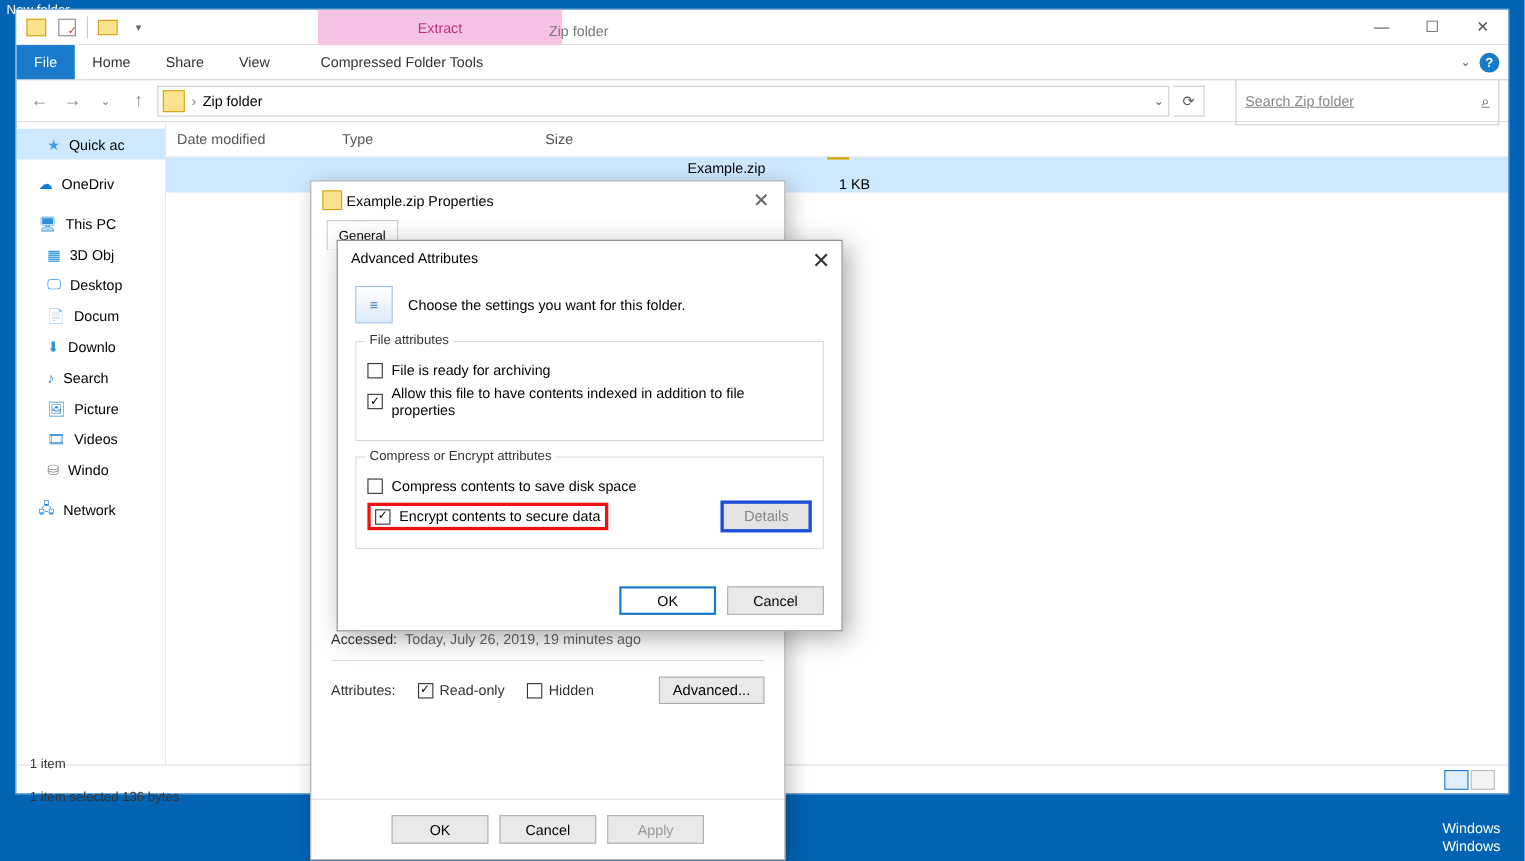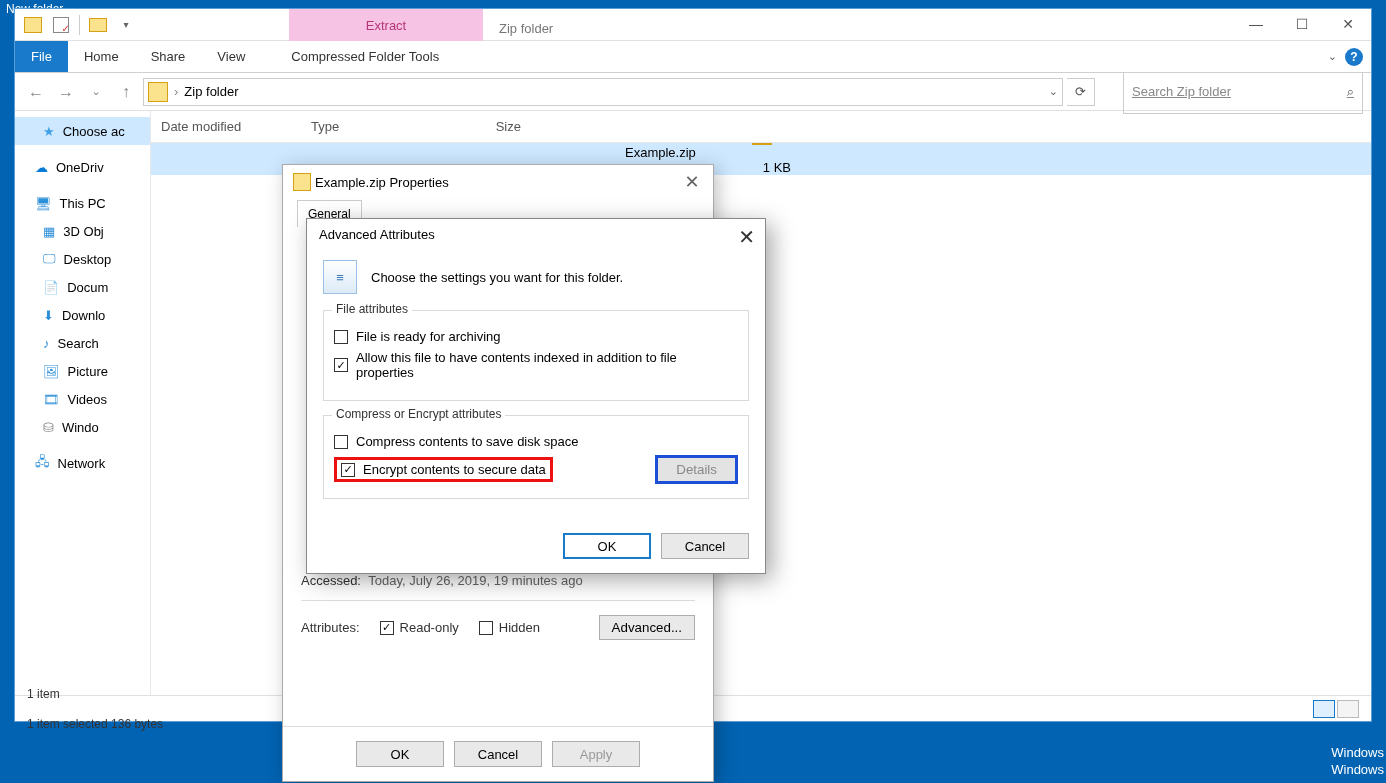--- a/index.html
+++ b/index.html
@@ -80,21 +80,21 @@
 .chk-row { display: flex; align-items: center; gap: 8px; margin: 6px 0; }
 .chk { width: 14px; height: 14px; border: 1px solid #333; background: #fff; display: inline-flex; align-items: center; justify-content: center; font-size: 11px; line-height: 1; }
 .chk.checked::after { content: "✓"; color: #000; }
 .highlight { border: 3px solid #e11; padding: 2px 4px; display: inline-flex; align-items: center; gap: 8px; }
 .details-btn { margin-left: auto; padding: 4px 18px; border: 3px solid #1d4ed8; background: #e3e3e3; color: #888; }
 .compress-row { display: flex; align-items: center; }
 .adv-buttons { display: flex; justify-content: flex-end; gap: 10px; padding: 10px 16px 14px; }
 .ok-btn { width: 88px; height: 26px; border: 2px solid #1979ca; background: #fff; display: flex; align-items: center; justify-content: center; }
 .cancel-btn { width: 88px; height: 26px; border: 1px solid #adadad; background: #e9e9e9; display: flex; align-items: center; justify-content: center; }
 
-.watermark { position: absolute; right: 2px; bottom: 4px; color: #fff; text-align: right; font-size: 13px; line-height: 1.3; }
+.watermark { position: absolute; right: 22px; bottom: 4px; color: #fff; text-align: right; font-size: 13px; line-height: 1.3; }
 
 .tab-label { position: absolute; left: 484px; top: 12px; color: #777; }
 </style>
 </head>
 <body>
 
 <div class="desktop-label">New folder</div>
 
 <div class="explorer-window">
 
@@ -106,21 +106,21 @@
         <span style="width:16px;height:16px;border:1px solid #888;display:inline-block;position:relative">
           <span style="position:absolute;right:-2px;bottom:-2px;color:#c33;font-size:10px">✓</span>
         </span>
       </div>
     <div class="qat-sep"></div>
     <div class="qat-item">
         <span style="width:18px;height:14px;background:#fbe38e;border:1px solid #d4a016;display:inline-block"></span>
       </div>
     <div class="qat-item" style="color:#666;font-size:10px">▾</div>
 
-    <div style="position:absolute;left:274px;top:0;width:194px;height:32px;background:#f7c3e4;color:#b4367a;display:flex;align-items:center;justify-content:center">Extract</div>
+    <div style="position:absolute;left:274px;top:0;width:222px;height:32px;background:#f7c3e4;color:#b4367a;display:flex;align-items:center;justify-content:center">Extract</div>
     <div class="tab-label">Zip folder</div>
 
     <div class="window-controls">
       <div class="wbtn">—</div>
       <div class="wbtn">☐</div>
       <div class="wbtn">✕</div>
     </div>
   </div>
 
   <div class="ribbon-tabs">
@@ -150,21 +150,21 @@
     <div class="search-box">
       <span>Search Zip folder</span>
       <span style="color:#555">⌕</span>
     </div>
   </div>
 
   <div class="content-row">
     <div class="nav-pane">
       <div class="nav-item selected">
           <span style="color:#3fa0e8">★</span>
-          <span>Choose ac</span>
+          <span>Quick ac</span>
         </div>
       <div class="nav-item group">
           <span style="color:#0a7bd4">☁</span>
           <span>OneDriv</span>
         </div>
       <div class="nav-item group">
           <span style="color:#2d8fd8">🖥</span>
           <span>This PC</span>
         </div>
       <div class="nav-item">

